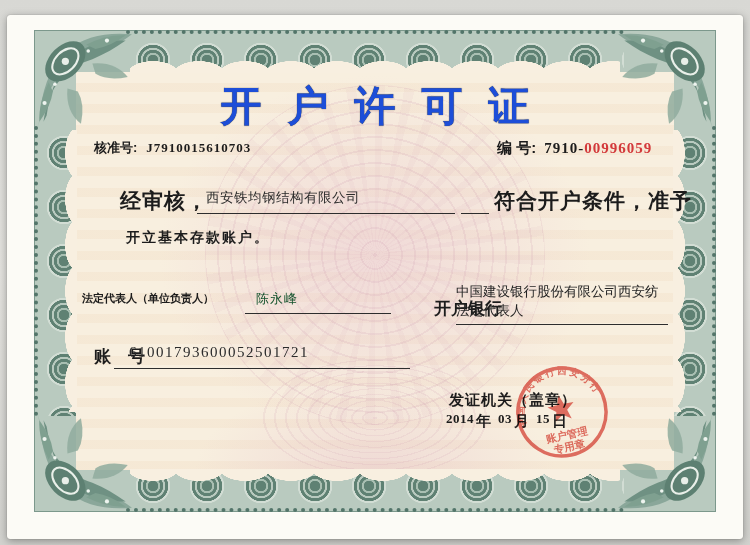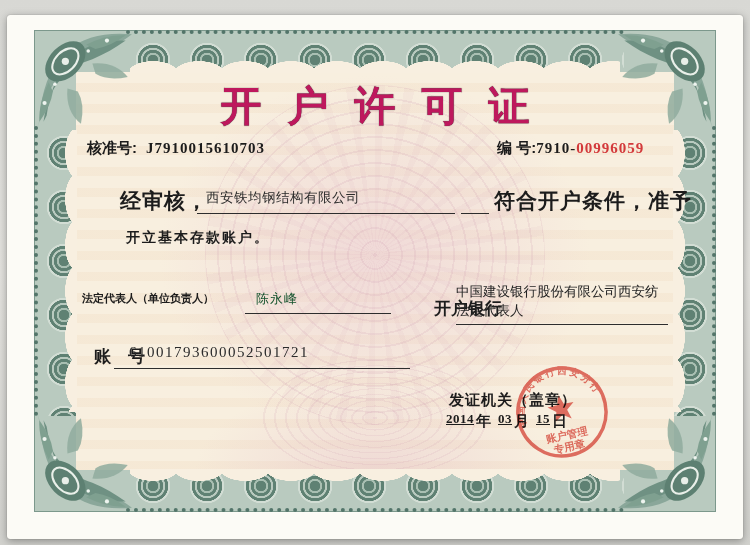--- a/index.html
+++ b/index.html
@@ -92,29 +92,29 @@
     background-size:12px 46px; background-repeat:repeat-y; }
   .scallop-right { top:130px; height:282px; left:673px; width:12px;
     background-image:radial-gradient(ellipse 12px 25px at 0px 23px, #f8efe0 0 98%, transparent 100%);
     background-size:12px 46px; background-repeat:repeat-y; }
 
   
   .txt { position:absolute; color:#1c1c1c; white-space:nowrap; }
   .title {
     top:79px; left:0; width:750px; text-align:center;
     font-size:41px; font-weight:800; letter-spacing:26px; text-indent:26px;
-    color:#be185d; text-shadow:0 0 1px #181818;
-  }
-  .approval { top:139px; left:87px; font-size:15px; font-weight:600; }
+    color:#1d4ed8; text-shadow:0 0 1px #181818;
+  }
+  .approval { top:139px; left:94px; font-size:13px; font-weight:600; }
   .approval .num, .serial .num {
     font-family:"Liberation Serif","DejaVu Serif",serif; font-weight:600; letter-spacing:1px;
   }
   .approval .num { margin-left:9px; }
   .serial { top:139px; left:497px; font-size:15px; font-weight:600; }
-  .serial .prefix { margin-left:0; }
+  .serial .prefix { margin-left:8px; }
   .serial .red { color:#d3393b; margin-left:0; }
 
   .b1-prefix { top:187px; left:120px; font-size:21px; font-weight:800; letter-spacing:1px; }
   .u { border-bottom:1.5px solid #2d2d2d; }
   .company-line { top:189px; left:197px; width:258px; height:25px; font-size:13.5px;
     padding-left:9px; color:#2b2b2b; letter-spacing:.5px; }
   .u2 { top:189px; left:461px; width:28px; height:25px; }
   .b1-suffix { top:187px; left:494px; font-size:21px; font-weight:800; letter-spacing:1px; }
   .b2 { top:229px; left:80px; font-size:14px; font-weight:700; letter-spacing:2px;margin-left:46px; }
 
@@ -128,21 +128,21 @@
 
   .acct-label { top:345px; left:94px; font-size:17px; font-weight:800; }
   .acct-line { top:344px; left:114px; width:296px; height:25px;
     padding-left:15px; font-size:15px; letter-spacing:1.5px;
     font-family:"Liberation Serif","DejaVu Serif",serif; color:#2b2b2b; }
 
   .issuer { top:391px; left:449px; font-size:15px; font-weight:800; letter-spacing:1px; }
   .dateline { top:412px; left:446px; font-size:15px; font-weight:700; }
   .dateline .dig {
     font-family:"Liberation Serif","DejaVu Serif",serif; font-weight:600; font-size:13px;
-    position:relative; top:-3px; letter-spacing:.5px;text-decoration:underline;
+    position:relative; top:-3px; letter-spacing:.5px;
   }
   .dateline .unit { margin:0 7px 0 2px; }
 
   
   .stamp {
     position:absolute; left:502px; top:352px; width:120px; height:120px;
     transform:rotate(-12deg); opacity:.8; mix-blend-mode:multiply;
   }
 </style>
 </head>

